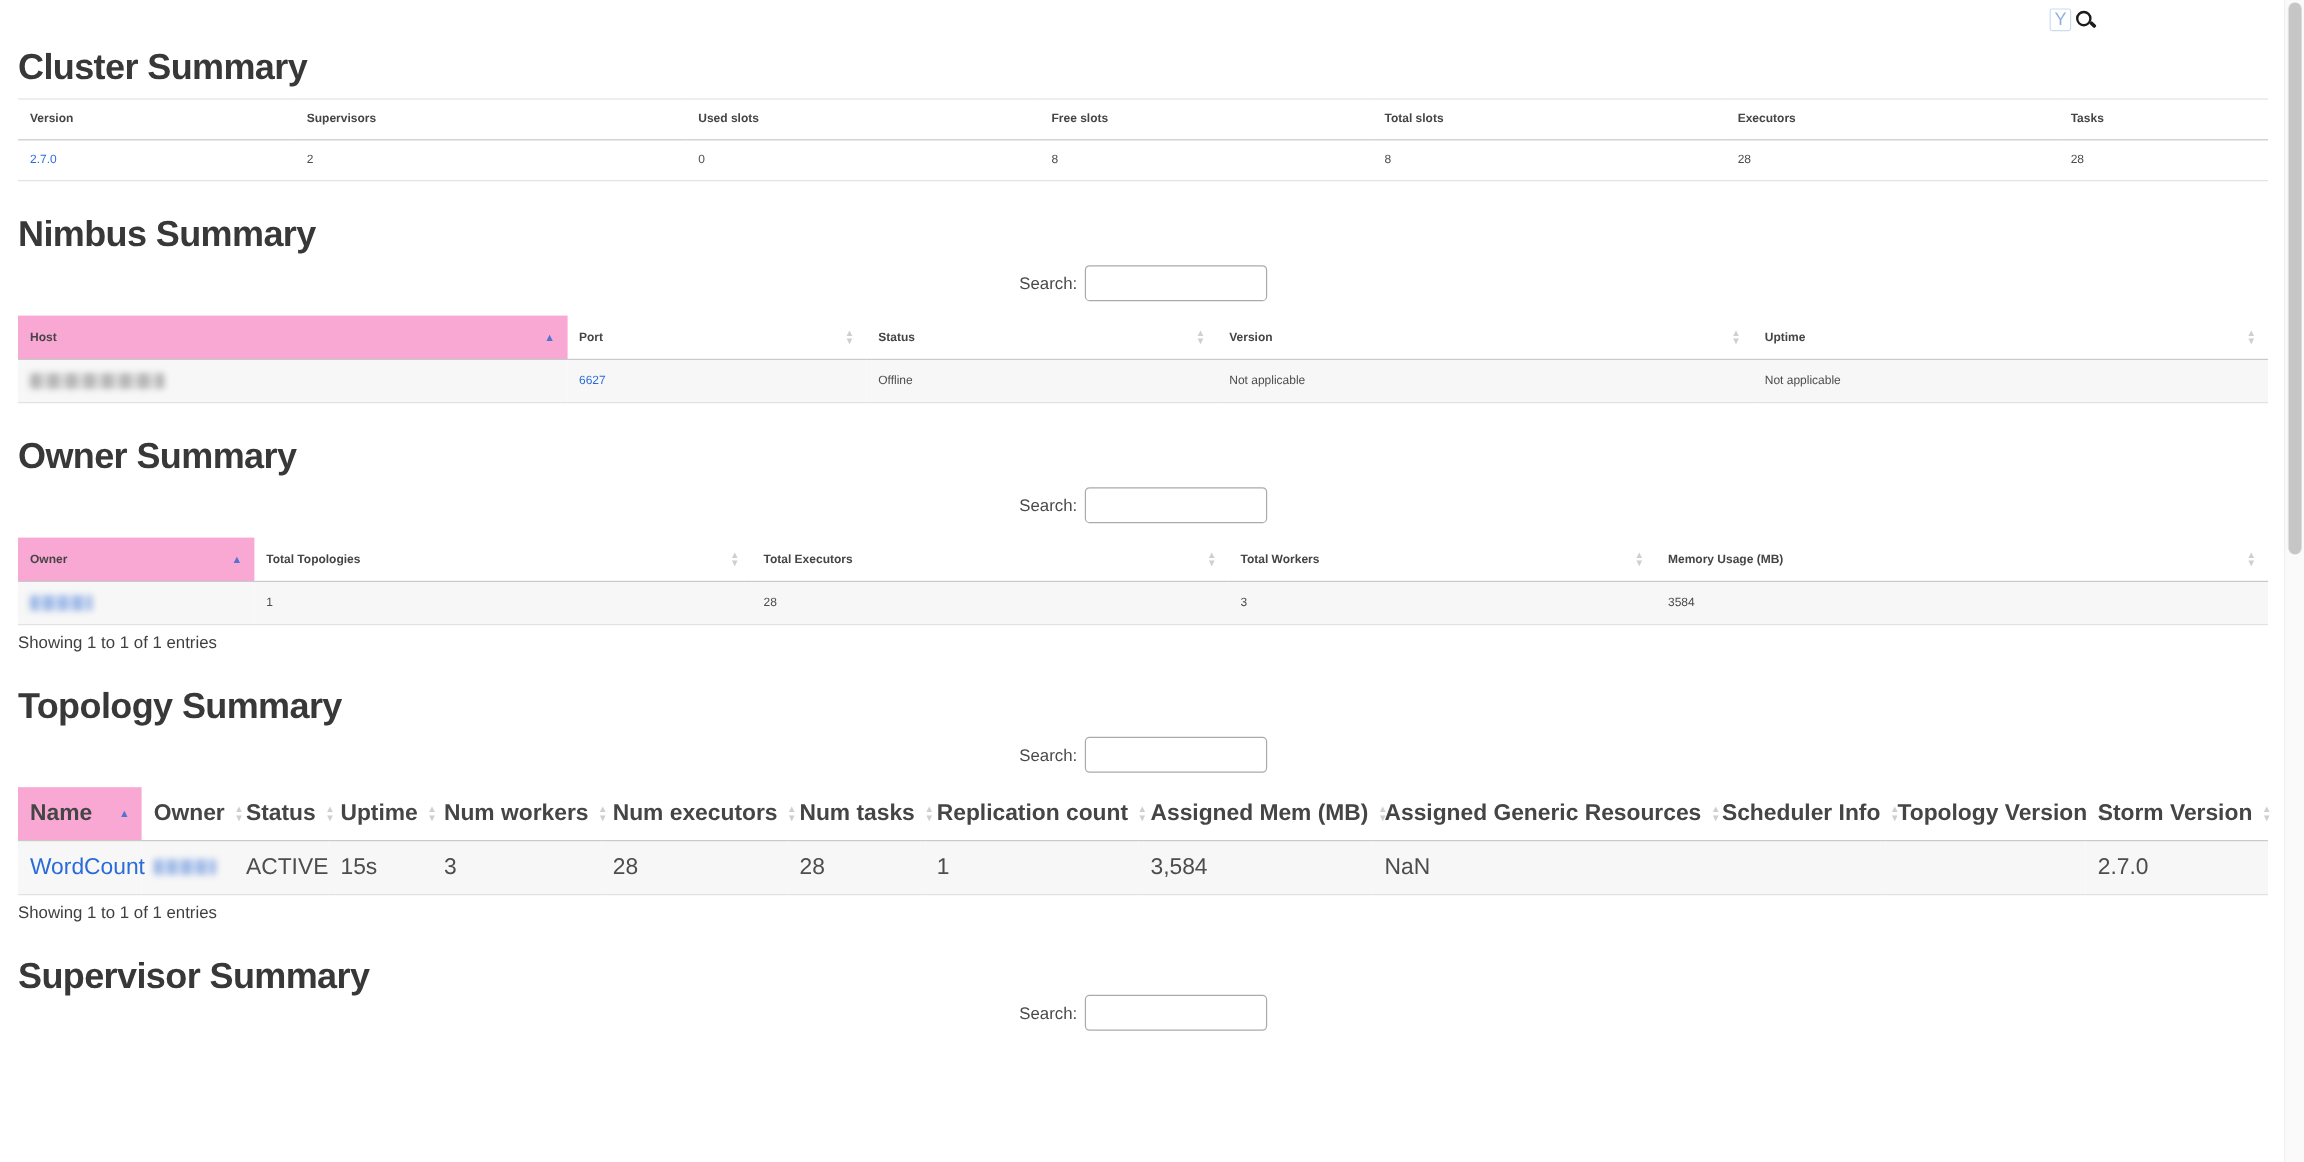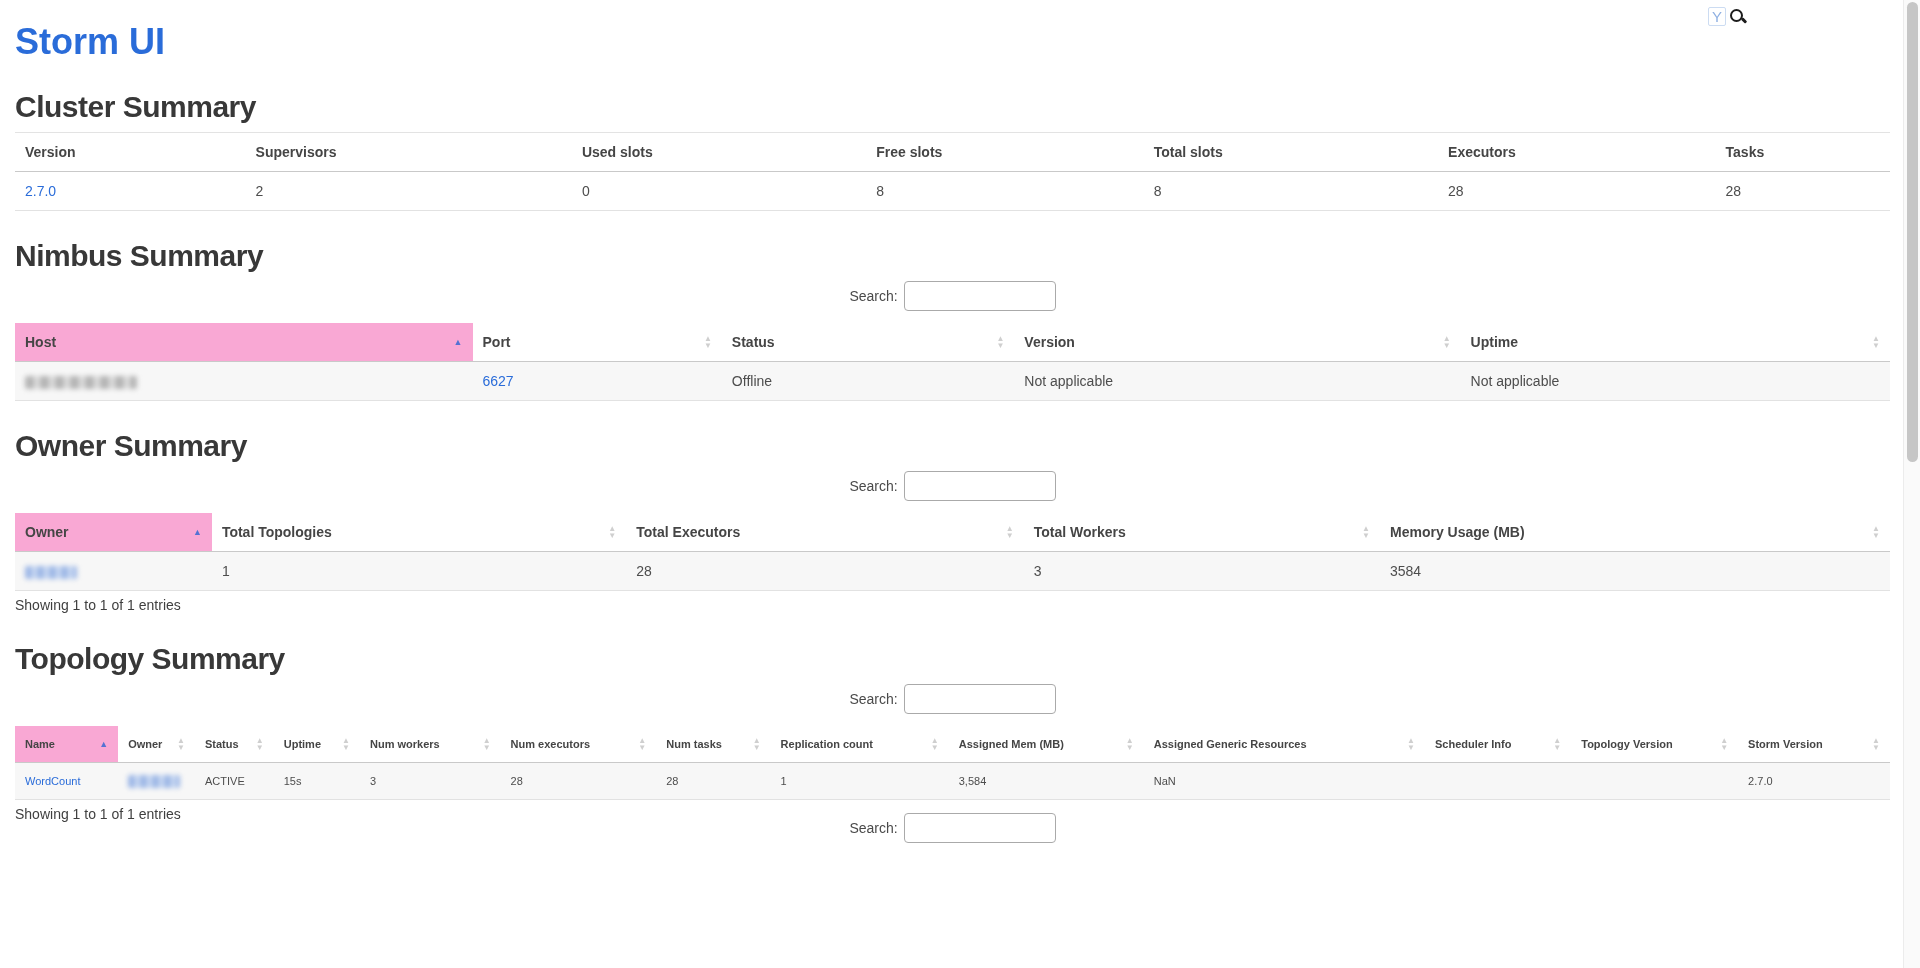--- a/index.html
+++ b/index.html
@@ -13,21 +13,21 @@
   
   .topbar-icons { position:absolute; top:7px; left:1708px; display:flex; align-items:center; gap:3px; }
   .yicon { display:inline-block; color:#8fb0e2; border:1px solid #ccdcf2; border-radius:2px;
     font-size:15px; line-height:17px; padding:0 3px; background:#fff; }
   .mag { position:relative; width:18px; height:18px; display:inline-block; }
   .mag::before { content:""; position:absolute; left:1px; top:1px; width:9px; height:9px;
     border:2.6px solid #1c1c1c; border-radius:50%; }
   .mag::after { content:""; position:absolute; left:12px; top:11px; width:6px; height:3.2px;
     background:#1c1c1c; transform:rotate(45deg); border-radius:1px; }
   
-  table { width:100%; border-collapse:collapse; table-layout:fixed; font-size:14px; }
+  table { width:100%; border-collapse:collapse; table-layout:fixed; font-size:10px; }
   th, td { text-align:left; padding:11px 10px; white-space:nowrap; overflow:visible; }
   th { font-weight:bold; color:#454545; }
   td { color:#4d4d4d; }
   thead tr { border-bottom:1px solid #c9c9c9; }
   tbody tr { border-bottom:1px solid #e2e2e2; }
   tbody tr.odd { background:#f7f7f7; }
   table.plain { border-top:1px solid #e3e3e3; }
   th.sorted-asc { background:#f9a8d4; }
   .thwrap { display:flex; align-items:center; justify-content:space-between; }
   .sorters { display:inline-flex; flex-direction:column; align-items:center; margin-left:8px; }
@@ -56,21 +56,20 @@
 </head>
 <body>
 
 <div class="topbar-icons">
   <span class="yicon">Y</span>
   <span class="mag"></span>
 </div>
 
 <div class="content">
 
-  <h1 class="title"><a href="#" class="link">Storm UI</a></h1>
 
   <section>
     <h2 class="sect">Cluster Summary</h2>
     <table class="plain">
       <colgroup>
         <col style="width:12.3%">
           <col style="width:17.4%">
           <col style="width:15.7%">
         <col style="width:14.8%">
           <col style="width:15.7%">
@@ -222,21 +221,21 @@
     </table>
     <div class="footer-note">Showing 1 to 1 of 1 entries</div>
   </section>
 
   <section>
     <h2 class="sect">Topology Summary</h2>
     <div class="search-row">
       <span>Search:</span>
       <input type="text" style="">
     </div>
-    <table style="font-size:11px;">
+    <table style="font-size:19px;">
       <colgroup>
         <col style="width:5.5%">
           <col style="width:4.1%">
           <col style="width:4.2%">
           <col style="width:4.6%">
         <col style="width:7.5%">
           <col style="width:8.3%">
           <col style="width:6.1%">
           <col style="width:9.5%">
         <col style="width:10.4%">
@@ -342,20 +341,21 @@
           <td></td>
           <td></td>
           <td>2.7.0</td>
         </tr>
       </tbody>
     </table>
     <div class="footer-note">Showing 1 to 1 of 1 entries</div>
   </section>
 
   <section class="supervisor">
+    <h2 class="sect">Supervisor Summary</h2>
     <div class="search-row">
       <span>Search:</span>
       <input type="text" style="">
     </div>
   </section>
 
 </div>
 
 <div class="scrollbar">
   <div class="thumb"></div>

